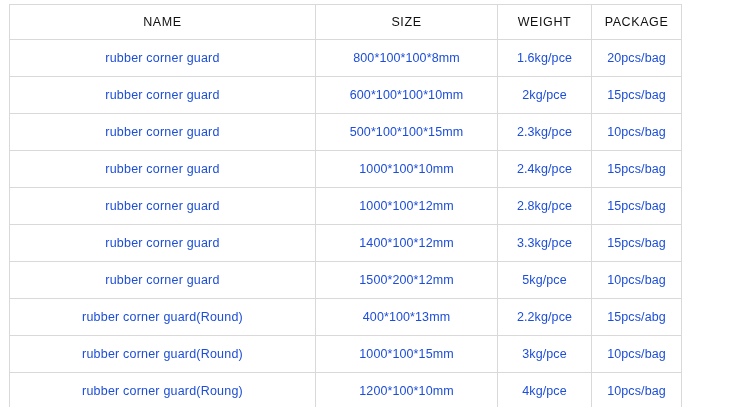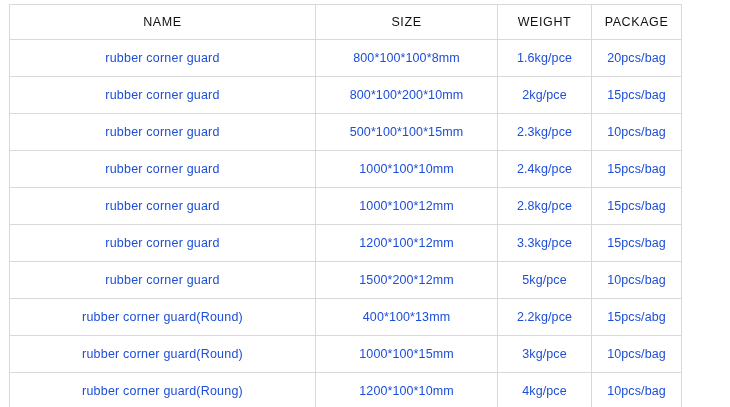--- a/index.html
+++ b/index.html
@@ -83,21 +83,21 @@
     </thead>
     <tbody>
       <tr>
         <td class="cell-name">rubber corner guard</td>
         <td class="cell-size">800*100*100*8mm</td>
         <td class="cell-weight">1.6kg/pce</td>
         <td class="cell-package">20pcs/bag</td>
       </tr>
       <tr>
         <td class="cell-name">rubber corner guard</td>
-        <td class="cell-size">800*100*200*10mm</td>
+        <td class="cell-size">600*100*100*10mm</td>
         <td class="cell-weight">2kg/pce</td>
         <td class="cell-package">15pcs/bag</td>
       </tr>
       <tr>
         <td class="cell-name">rubber corner guard</td>
         <td class="cell-size">500*100*100*15mm</td>
         <td class="cell-weight">2.3kg/pce</td>
         <td class="cell-package">10pcs/bag</td>
       </tr>
       <tr>
@@ -107,21 +107,21 @@
         <td class="cell-package">15pcs/bag</td>
       </tr>
       <tr>
         <td class="cell-name">rubber corner guard</td>
         <td class="cell-size">1000*100*12mm</td>
         <td class="cell-weight">2.8kg/pce</td>
         <td class="cell-package">15pcs/bag</td>
       </tr>
       <tr>
         <td class="cell-name">rubber corner guard</td>
-        <td class="cell-size">1200*100*12mm</td>
+        <td class="cell-size">1400*100*12mm</td>
         <td class="cell-weight">3.3kg/pce</td>
         <td class="cell-package">15pcs/bag</td>
       </tr>
       <tr>
         <td class="cell-name">rubber corner guard</td>
         <td class="cell-size">1500*200*12mm</td>
         <td class="cell-weight">5kg/pce</td>
         <td class="cell-package">10pcs/bag</td>
       </tr>
       <tr>

